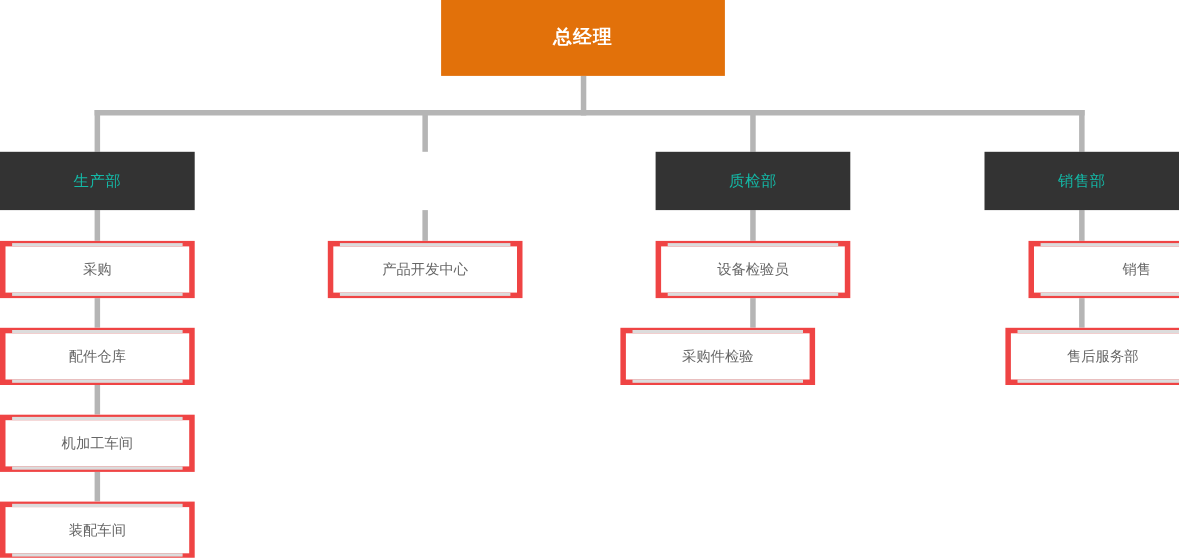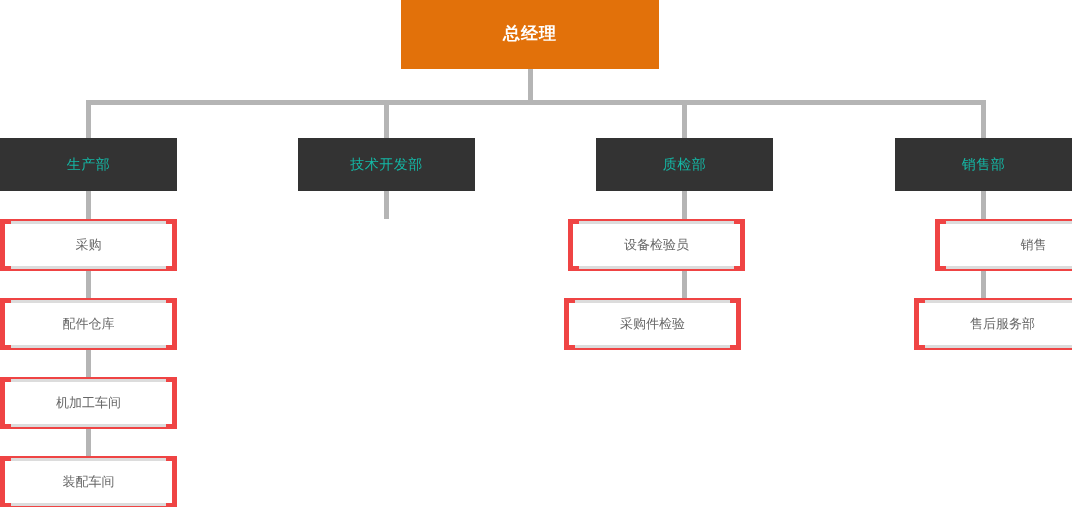--- a/index.html
+++ b/index.html
@@ -116,30 +116,30 @@
     </div>
     <div class="conn conn-v" style="left: 86px; top: 350px; height: 27px;"></div>
     <div class="box box-sub" style="left: 0px; top: 377px;">
       <span>机加工车间</span>
     </div>
     <div class="conn conn-v" style="left: 86px; top: 429px; height: 27px;"></div>
     <div class="box box-sub" style="left: 0px; top: 456px;">
       <span>装配车间</span>
     </div>
     <div class="conn conn-v" style="left: 384px; top: 100px; height: 38px;"></div>
-    <div class="box box-dept" style="left: 298px; top: 138px;">
-      <span>技术开发部</span>
+    <div class="conn conn-v" style="left: 384px; top: 191px; height: 28px;"></div>
+    <div class="box box-sub" style="left: 298px; top: 219px;">
+      <span>产品开发中心</span>
     </div>
-    <div class="conn conn-v" style="left: 384px; top: 191px; height: 28px;"></div>
     <div class="conn conn-v" style="left: 682px; top: 100px; height: 38px;"></div>
     <div class="box box-dept" style="left: 596px; top: 138px;">
       <span>质检部</span>
     </div>
     <div class="conn conn-v" style="left: 682px; top: 191px; height: 28px;"></div>
-    <div class="box box-sub" style="left: 568px; top: 219px; align-items: center;">
+    <div class="box box-sub" style="left: 596px; top: 219px; align-items: center;">
       <span>设备检验员</span>
     </div>
     <div class="conn conn-v" style="left: 682px; top: 271px; height: 27px;"></div>
     <div class="box box-sub" style="left: 564px; top: 298px;">
       <span>采购件检验</span>
     </div>
     <div class="conn conn-v" style="left: 981px; top: 100px; height: 38px;"></div>
     <div class="box box-dept" style="left: 895px; top: 138px;">
       <span>销售部</span>
     </div>

